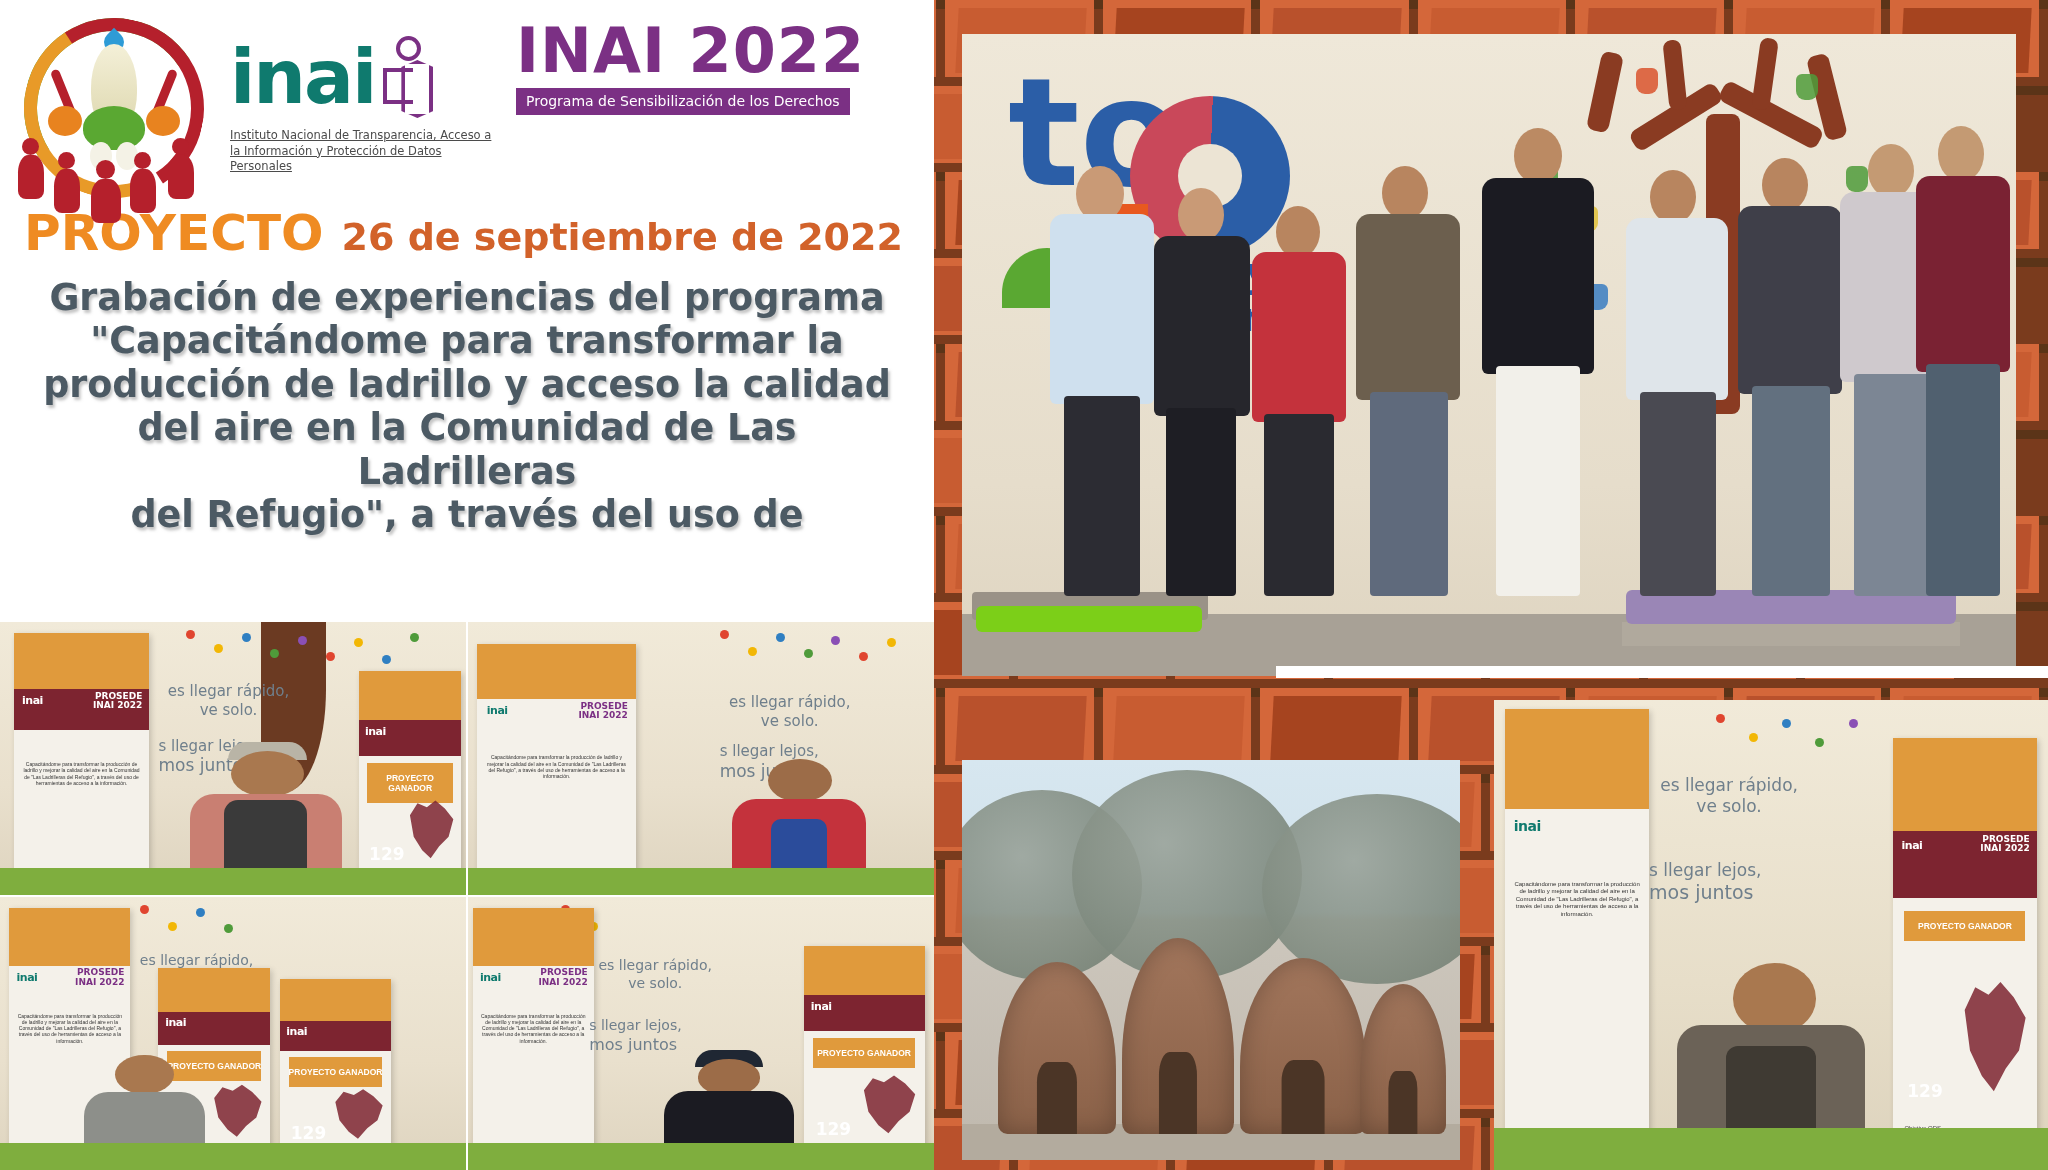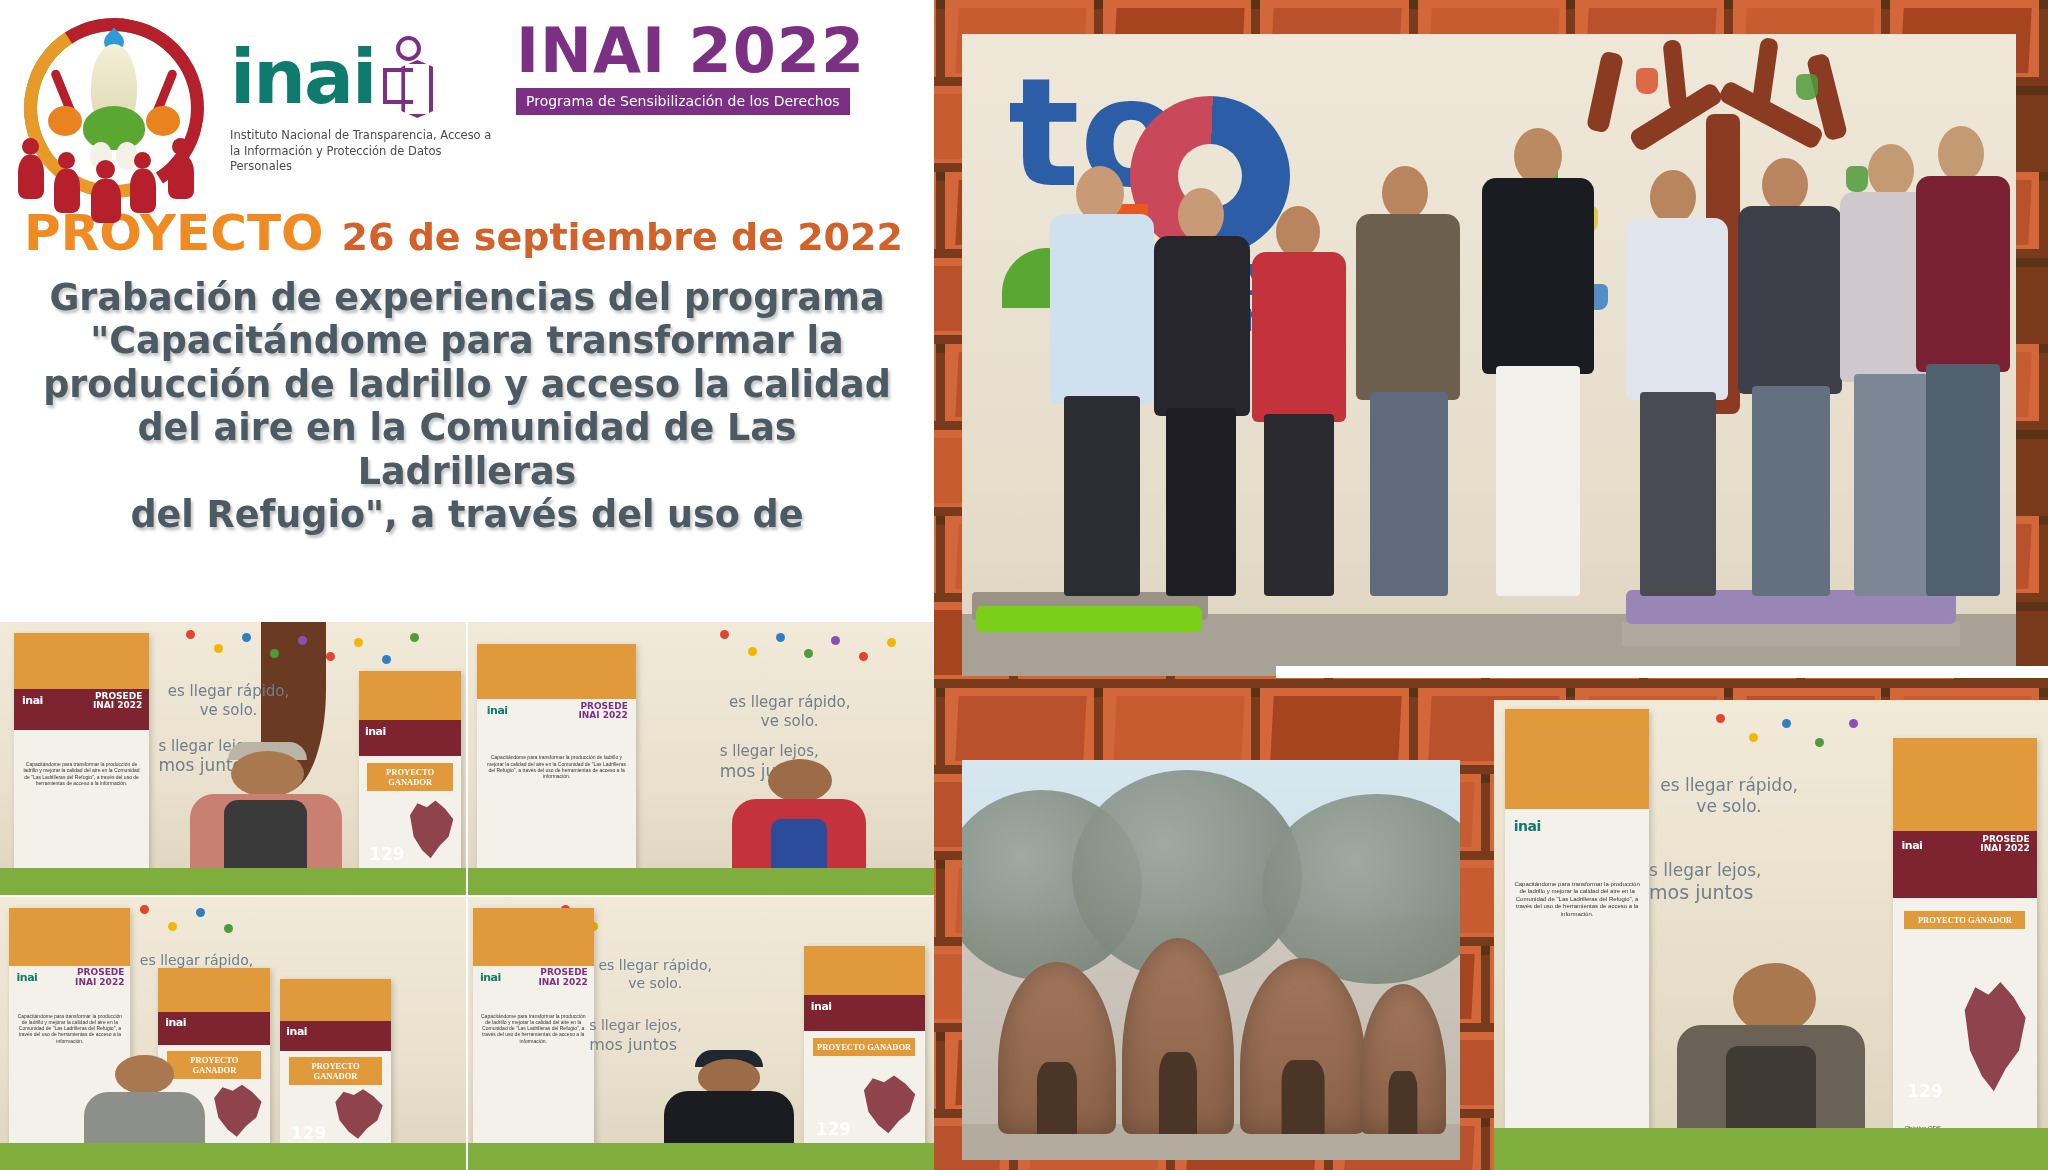--- a/index.html
+++ b/index.html
@@ -115,20 +115,21 @@
   }
   .inai-mark .im-ballot{
     position:absolute; left:20px; top:24px; width:32px; height:58px;
     border:4px solid #7b3084;
     clip-path:polygon(0 12%, 50% 0, 100% 12%, 100% 88%, 50% 100%, 0 88%);
   }
   .inai-sub{
     font-size:11.5px; color:#4b4b4b; line-height:1.35;
     margin-top:8px; max-width:262px;
     font-family:"DejaVu Sans", sans-serif;
+    text-decoration:underline;
   }
 
   
   .prosede-logo{ flex:1; padding-top:16px; margin-left:18px; }
   .pros-line1{ display:flex; align-items:center; }
   .pros-word{
     font-family:"DejaVu Sans", sans-serif;
     font-weight:bold; font-size:62px; color:#0f7a6e;
     letter-spacing:1px; line-height:.95;
   }
@@ -279,22 +280,22 @@
     color:#fff; font-size:11px; letter-spacing:-.5px;
   }
   .bs-pros{
     position:absolute; right:5%; top:23%;
     font-family:"DejaVu Sans", sans-serif; font-weight:bold;
     color:#fff; font-size:9px; text-align:right; line-height:1.05;
   }
   .bs-winner{
     position:absolute; left:8%; right:8%; top:41%;
     background:#e09a3c; color:#fff; text-align:center;
-    font-family:Liberation Serif, serif; font-weight:bold; font-size:8.5px;
-    padding:4px 0;
+    font-family:Liberation Sans, sans-serif; font-weight:bold; font-size:8.5px;
+    padding:10px 0;
   }
   .bs-body{
     position:absolute; left:6%; right:6%; top:50%;
     font-size:5px; color:#333; line-height:1.25; text-align:center;
   }
   .bs-129{
     position:absolute; left:10%; bottom:14%;
     font-family:"DejaVu Sans", sans-serif; font-weight:bold;
     font-size:17px; color:#fff;
   }

